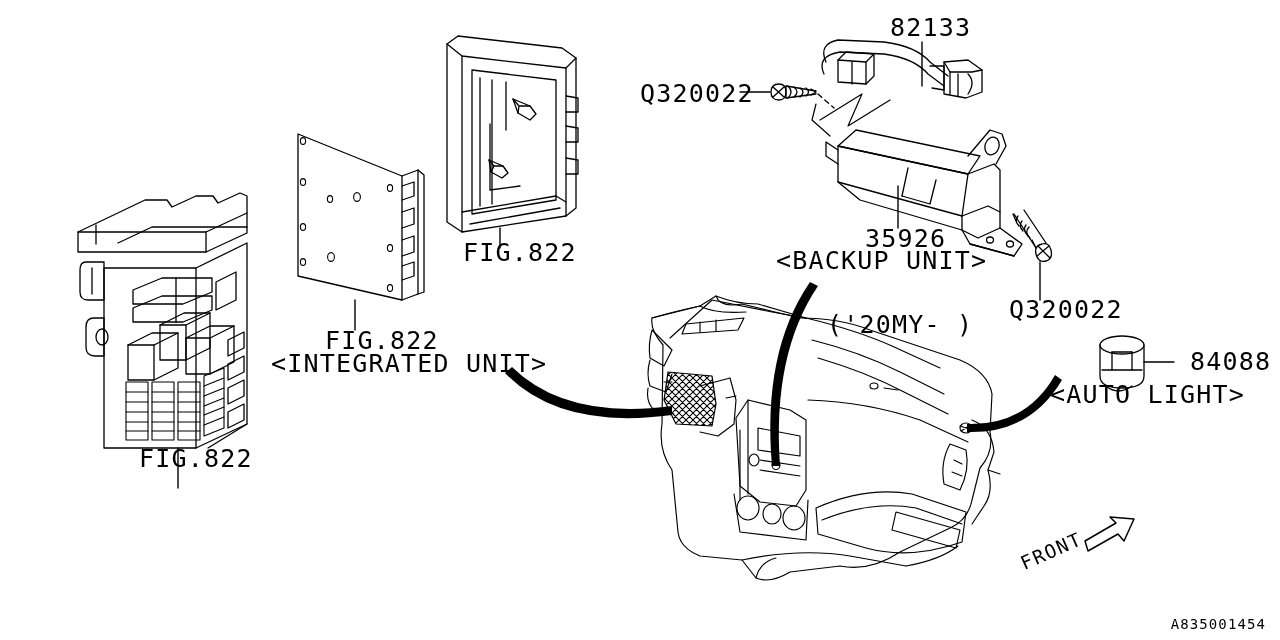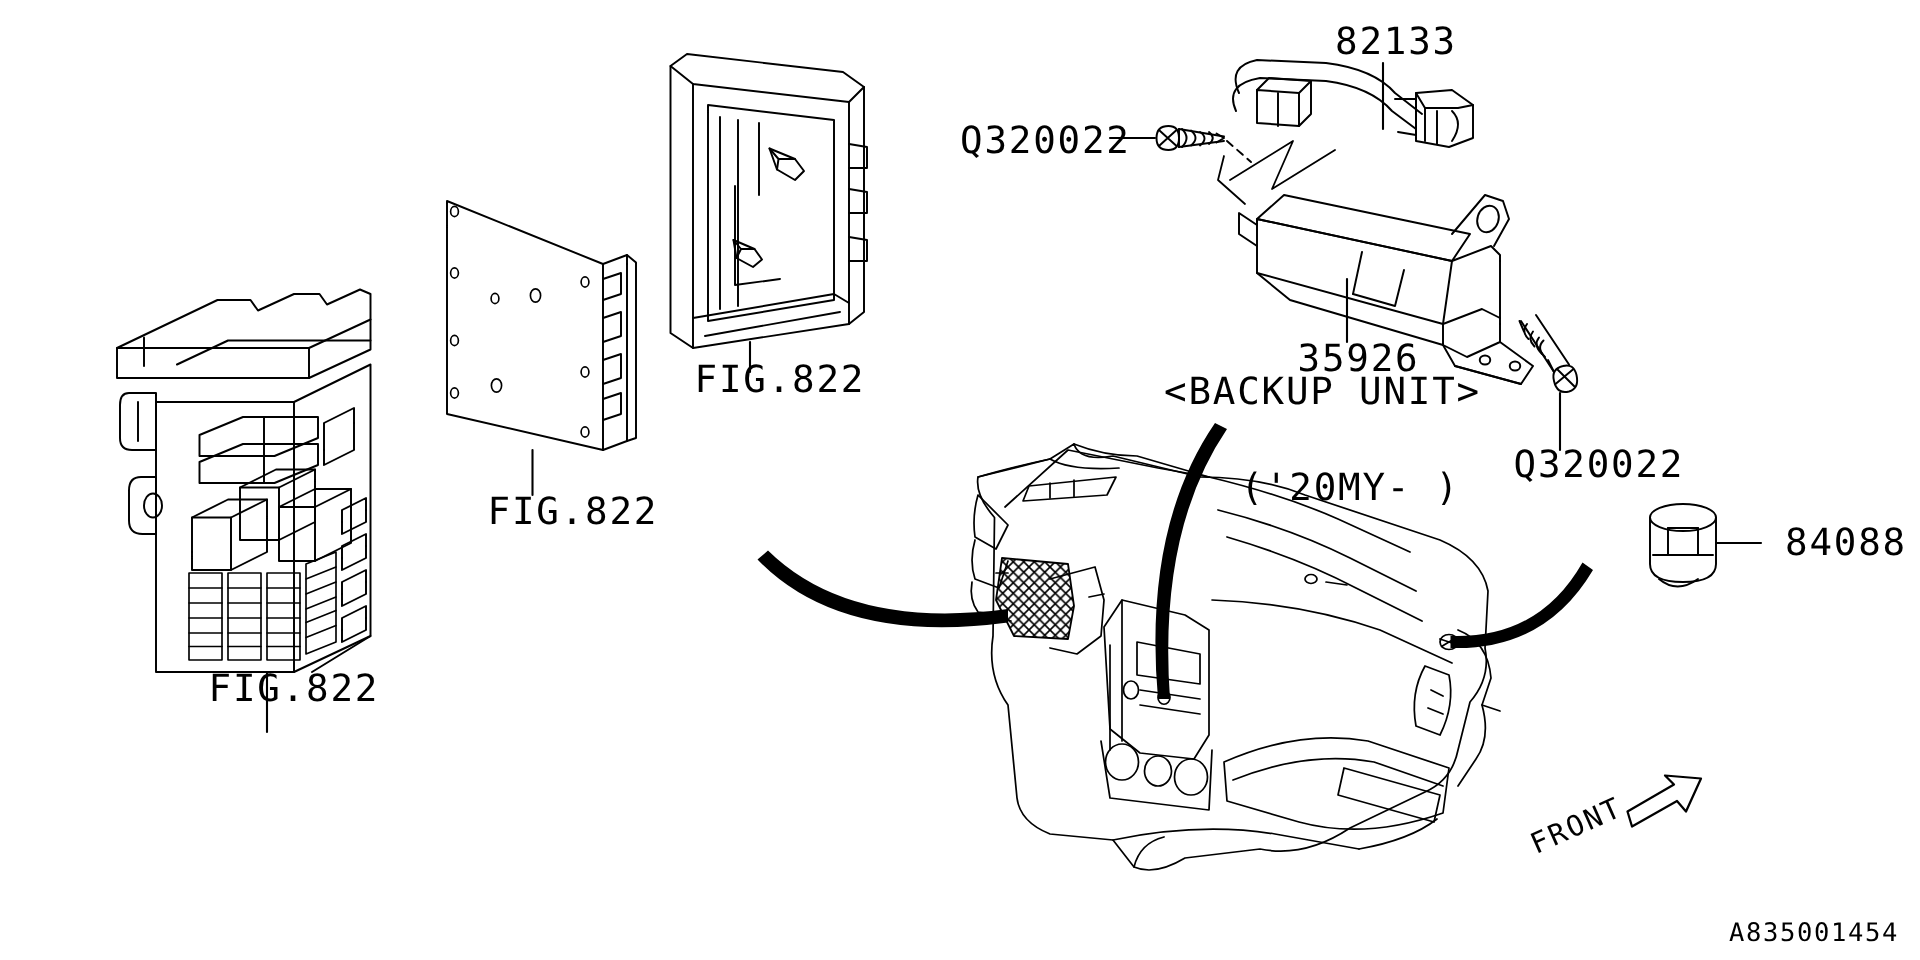--- a/index.html
+++ b/index.html
@@ -4,21 +4,21 @@
 <title>Parts Diagram</title>
 <style>
   html,body{margin:0;padding:0;background:#ffffff;}
   body{width:1280px;height:640px;overflow:hidden;
        font-family:"DejaVu Sans Mono","Liberation Mono",monospace;}
   #sheet{position:relative;width:1280px;height:640px;background:#fff;}
   svg.layer{position:absolute;left:0;top:0;width:1280px;height:640px;}
   .lbl{position:absolute;color:#000;white-space:pre;
        font-family:"DejaVu Sans Mono","Liberation Mono",monospace;
        font-size:25px;letter-spacing:1.2px;line-height:23px;}
-  .drawno{position:absolute;right:14px;bottom:8px;font-size:17px;
+  .drawno{position:absolute;right:14px;bottom:8px;font-size:14px;
           letter-spacing:1.1px;color:#000;
           font-family:"DejaVu Sans Mono","Liberation Mono",monospace;}
   .frontlbl{position:absolute;font-size:19px;letter-spacing:1.5px;color:#000;
             font-family:"DejaVu Sans Mono","Liberation Mono",monospace;
             transform:rotate(-24deg);transform-origin:left bottom;}
 </style>
 </head>
 <body>
 
 <div id="sheet">
@@ -303,31 +303,33 @@
     <g fill="none" stroke="#000" stroke-width="1.5">
       <path d="M1085 541 L1116 523 L1110 517 L1134 519 L1124 541 L1118 534 L1088 551 Z"></path>
     </g>
 
   </g>
 </svg>
 
 <div class="lbl" style="left:139px; top:447px;">FIG.822</div>
 
 <div class="lbl" style="left:325px; top:329px;">FIG.822</div>
+<div class="lbl" style="left:271px; top:352px;">&lt;INTEGRATED UNIT&gt;</div>
 
 <div class="lbl" style="left:463px; top:241px;">FIG.822</div>
 
 <div class="lbl" style="left:890px; top:16px;">82133</div>
 
 <div class="lbl" style="left:865px; top:227px;">35926</div>
 <div class="lbl" style="left:776px; top:249px;text-align:center;">&lt;BACKUP UNIT&gt;</div>
 <div class="lbl" style="left:827px; top:271px;margin-top:42px;">('20MY- )</div>
 
 <div class="lbl" style="left:640px; top:82px;">Q320022</div>
 <div class="lbl" style="left:1009px; top:298px;">Q320022</div>
 
 <div class="lbl" style="left:1178px; top:350px;margin-left:12px;">84088</div>
+<div class="lbl" style="left:1050px; top:383px;">&lt;AUTO LIGHT&gt;</div>
 
 <div class="frontlbl" style="left:1026px; top:552px;">FRONT</div>
 
 <div class="drawno">A835001454</div>
 
 </div>
 
 </body></html>

